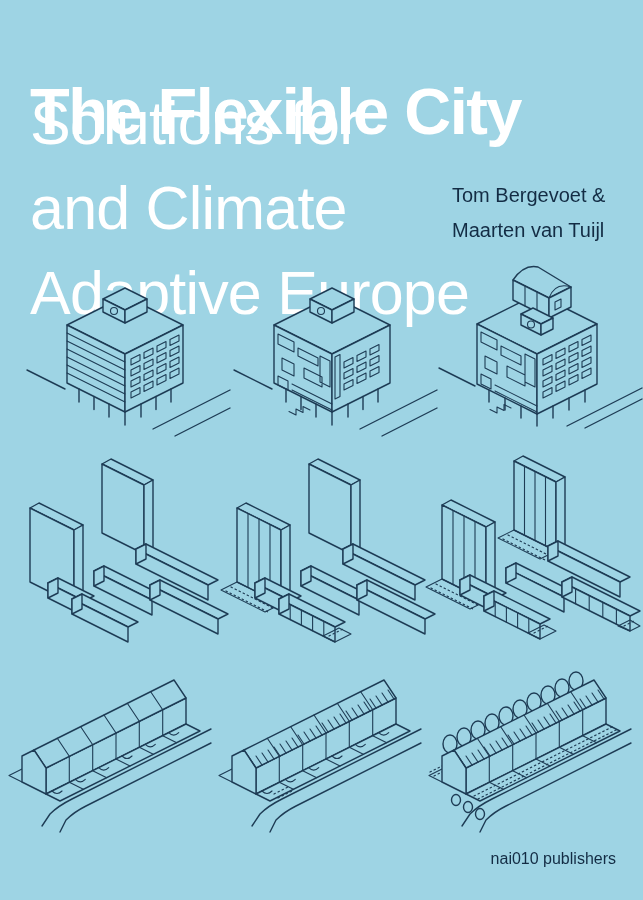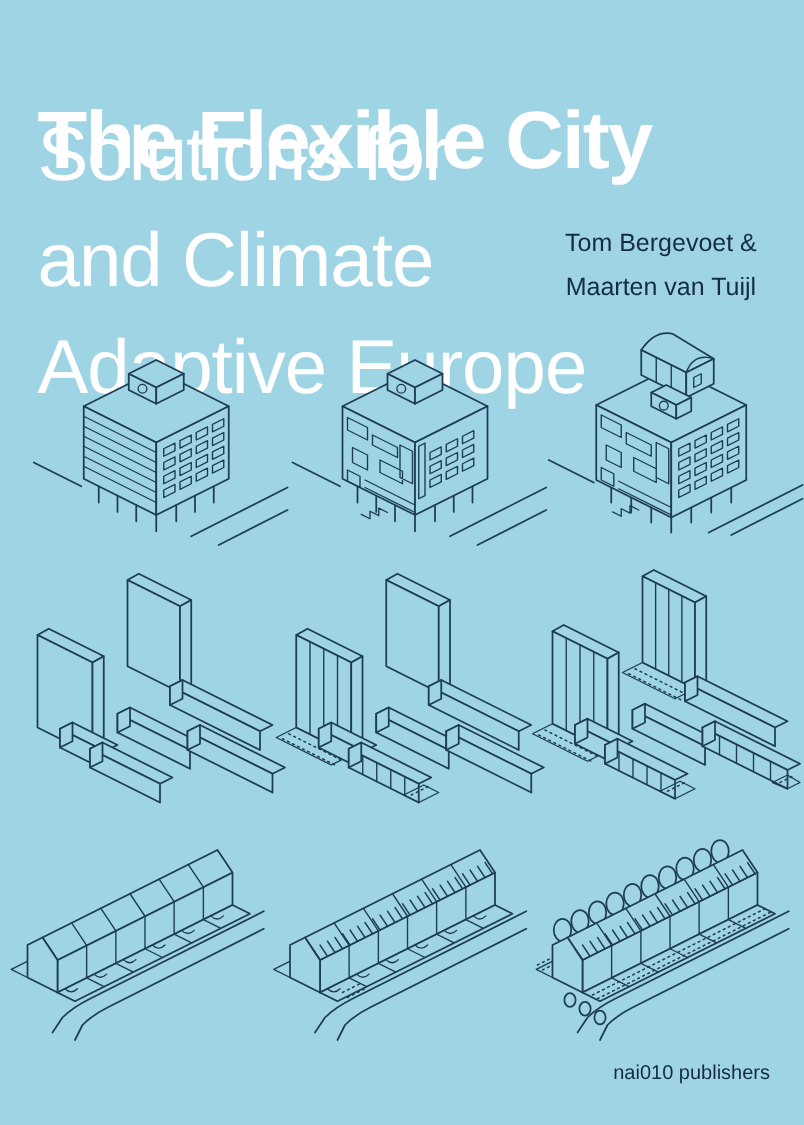--- a/index.html
+++ b/index.html
@@ -14,21 +14,21 @@
     font-size:65px;font-weight:bold;color:#ffffff;
     letter-spacing:-1.5px;white-space:nowrap;
   }
   .subtitle{
     position:absolute;left:30px;top:81px;
     font-size:61px;font-weight:400;color:#ffffff;
     line-height:85px;letter-spacing:-0.8px;white-space:nowrap;
   }
   .authors{
     position:absolute;left:452px;top:178px;
-    font-size:20px;color:#132c44;line-height:35px;white-space:nowrap;text-align:center;
+    font-size:20px;color:#132c44;line-height:35px;white-space:nowrap;
   }
   .publisher{
     position:absolute;right:27px;top:850px;
     font-size:16px;color:#132c44;white-space:nowrap;
   }
   svg.tile{position:absolute;overflow:visible;}
   #t1{left:25px;top:286px;}
   #t2{left:232px;top:286px;}
   #t3{left:437px;top:262px;}
   #t4{left:14px;top:458px;}

